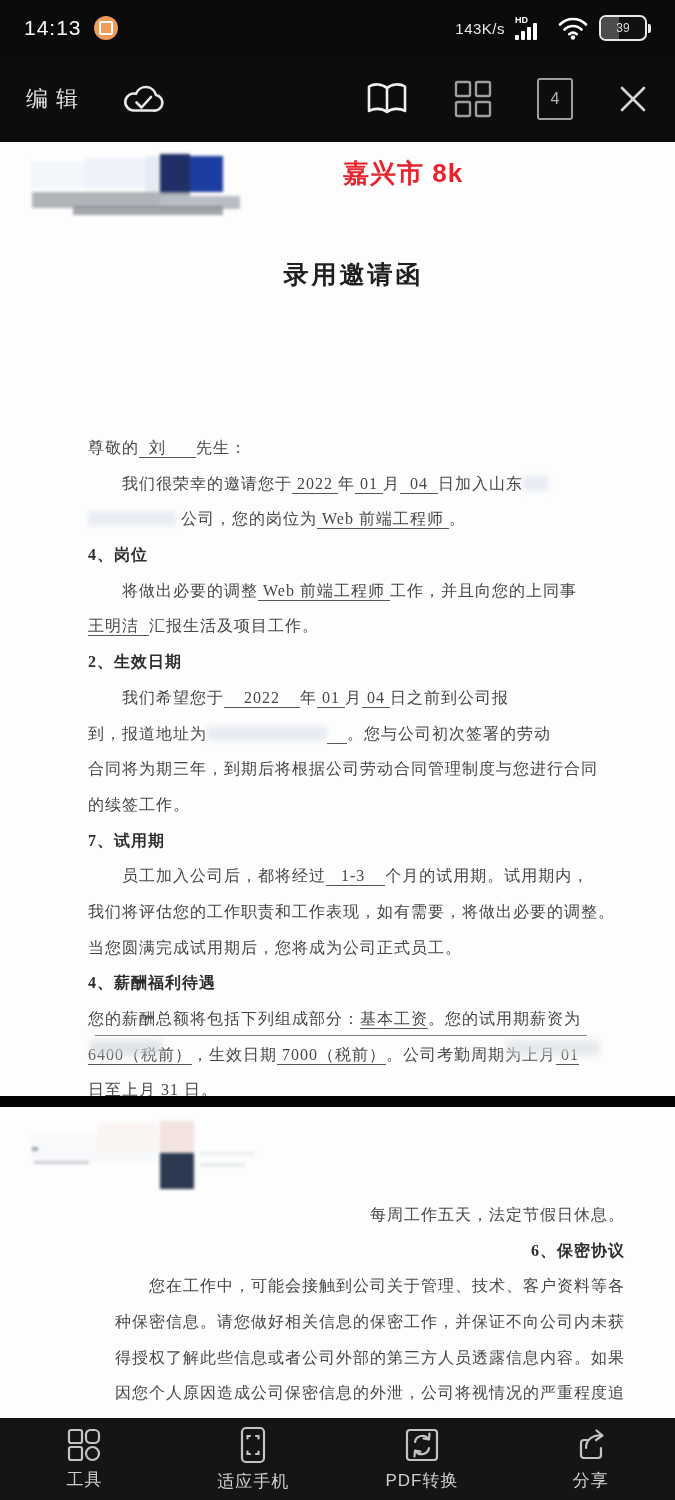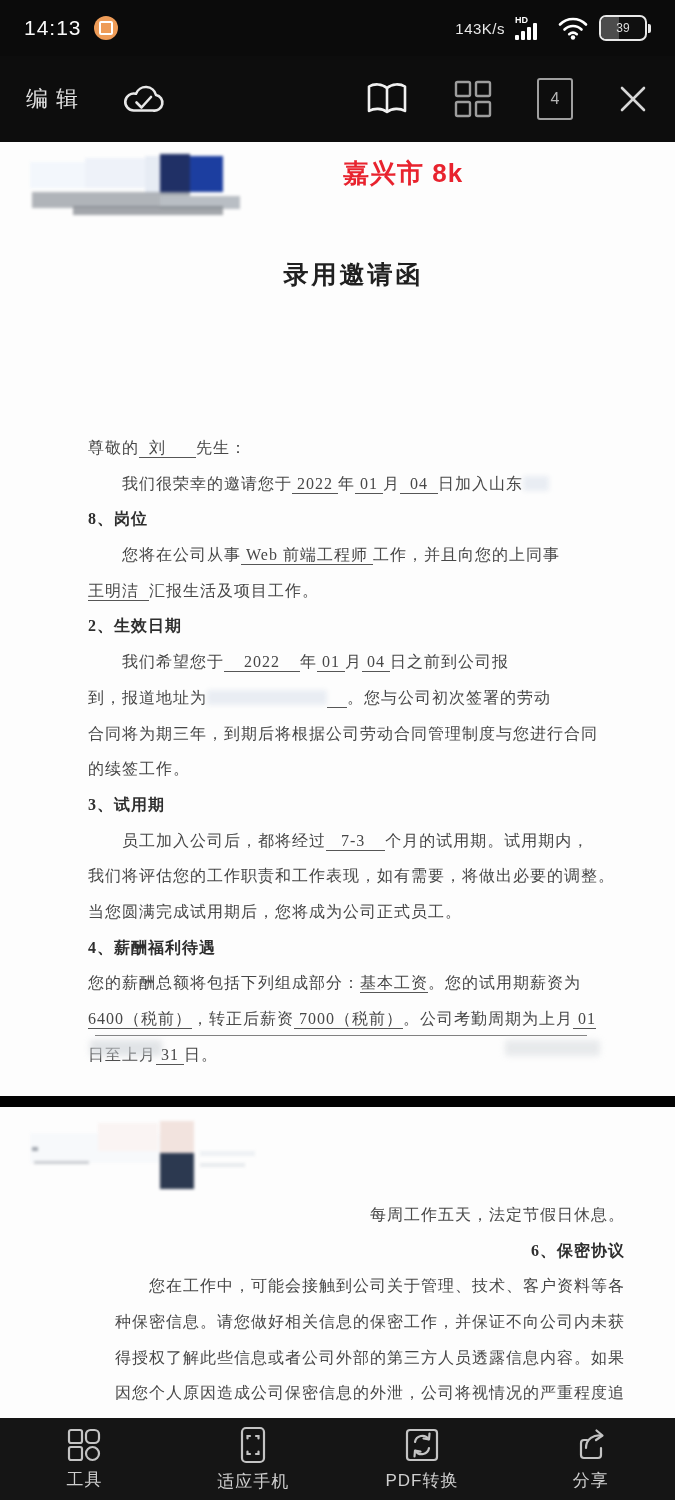--- a/index.html
+++ b/index.html
@@ -166,35 +166,36 @@
       <div style="left:162px;top:4px;width:33px;height:36px;background:#1c3ea0;"></div>
       <div style="left:4px;top:40px;width:158px;height:16px;background:#a2a7ad;opacity:.85;"></div>
       <div style="left:132px;top:44px;width:80px;height:13px;background:#b9bec4;"></div>
       <div style="left:45px;top:54px;width:150px;height:9px;background:#84888f;opacity:.75;"></div>
     </div>
     <div class="red-note" style="color:#e8232e;">嘉兴市 8k</div>
     <h1 class="doc-title">录用邀请函</h1>
     <div class="doc-body">
         <p class="line"><span>尊敬的</span><span class="u">  刘</span><span class="u">      </span><span>先生：</span></p>
         <p class="line ind"><span>我们很荣幸的邀请您于</span><span class="u"> 2022 </span><span>年</span><span class="u"> 01 </span><span>月</span><span class="u">  04  </span><span>日加入山东</span><span class="redact" style="width: 26px;"></span></p>
-        <p class="line h"><span>8、岗位</span></p>
-        <p class="line ind"><span>您将在公司从事</span><span class="u"> Web 前端工程师 </span><span>工作，并且向您的上同事</span></p>
+        <p class="line"><span class="redact" style="width: 88px;"></span><span> 公司，您的岗位为</span><span class="u"> Web 前端工程师 </span><span>。</span></p>
+        <p class="line h"><span>4、岗位</span></p>
+        <p class="line ind"><span>将做出必要的调整</span><span class="u"> Web 前端工程师 </span><span>工作，并且向您的上同事</span></p>
         <p class="line"><span class="u">王明洁  </span><span>汇报生活及项目工作。</span></p>
         <p class="line h"><span>2、生效日期</span></p>
         <p class="line ind"><span>我们希望您于</span><span class="u">    2022    </span><span>年</span><span class="u"> 01 </span><span>月</span><span class="u"> 04 </span><span>日之前到公司报</span></p>
         <p class="line"><span>到，报道地址为</span><span class="redact" style="width: 120px;"></span><span class="u">    </span><span>。您与公司初次签署的劳动</span></p>
         <p class="line"><span>合同将为期三年，到期后将根据公司劳动合同管理制度与您进行合同</span></p>
         <p class="line"><span>的续签工作。</span></p>
-        <p class="line h"><span>3、试用期</span></p>
-        <p class="line ind"><span>员工加入公司后，都将经过</span><span class="u">   7-3    </span><span>个月的试用期。试用期内，</span></p>
+        <p class="line h"><span>7、试用期</span></p>
+        <p class="line ind"><span>员工加入公司后，都将经过</span><span class="u">   1-3    </span><span>个月的试用期。试用期内，</span></p>
         <p class="line"><span>我们将评估您的工作职责和工作表现，如有需要，将做出必要的调整。</span></p>
         <p class="line"><span>当您圆满完成试用期后，您将成为公司正式员工。</span></p>
         <p class="line h"><span>4、薪酬福利待遇</span></p>
         <p class="line"><span>您的薪酬总额将包括下列组成部分：</span><span class="u">基本工资</span><span>。您的试用期薪资为</span></p>
-        <p class="line"><span class="u">6400（税前）</span><span>，转正后薪资</span><span class="u"> 7000（税前）</span><span>。公司考勤周期为上月</span><span class="u"> 01</span></p>
+        <p class="line"><span class="u">6400（税前）</span><span>，生效日期</span><span class="u"> 7000（税前）</span><span>。公司考勤周期为上月</span><span class="u"> 01</span></p>
         <p class="line"><span>日至上月</span><span class="u"> 31 </span><span>日。</span></p>
       </div>
     <div class="footer-rule"></div>
     <div class="smudge" style="left:90px;top:898px;width:72px;height:16px;background:#ced3d8;opacity:.6;"></div>
     <div class="smudge" style="left:505px;top:898px;width:95px;height:16px;background:#d9dde0;opacity:.6;"></div>
   </div>
 
   <div class="page-gap"></div>
 
   <div class="page page2">

